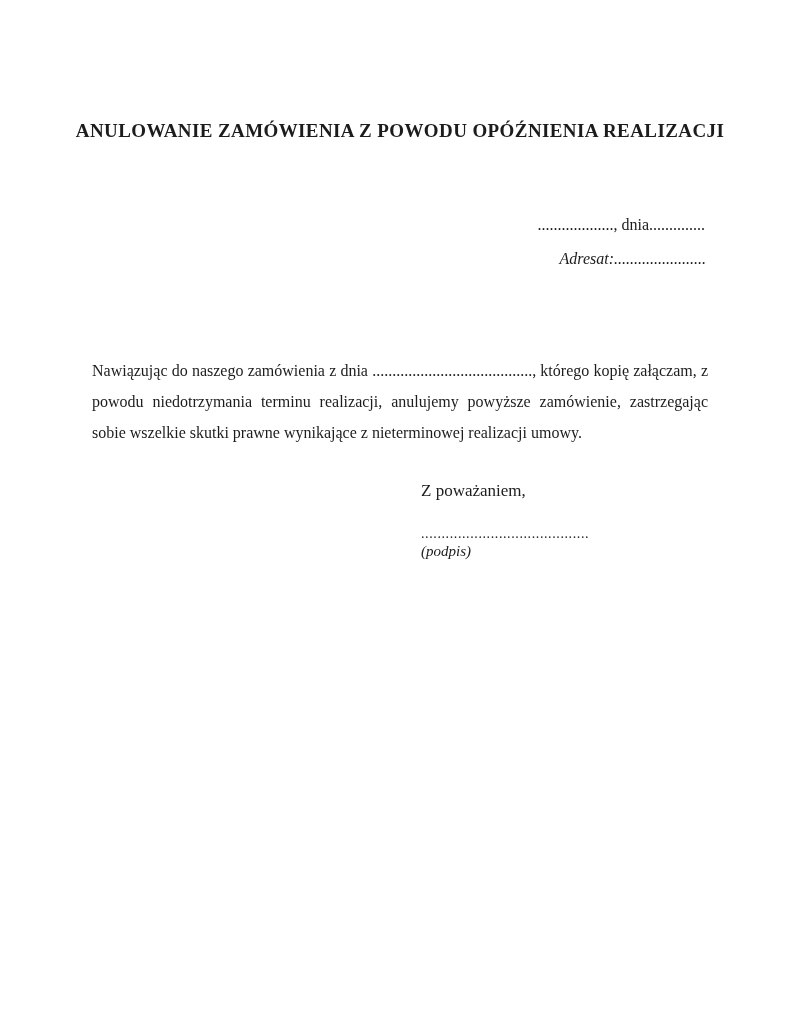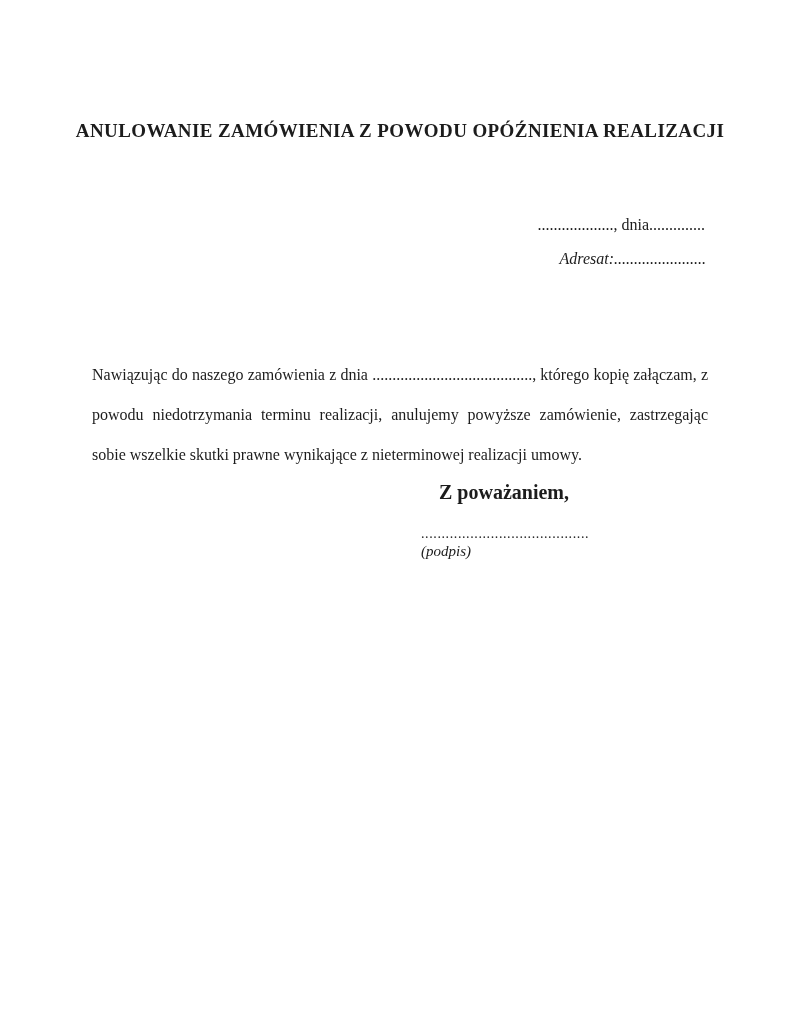--- a/index.html
+++ b/index.html
@@ -42,30 +42,29 @@
     font-size: 16px;
     white-space: nowrap;
     font-style: italic;
   }
   .body-paragraph {
     position: absolute;
     top: 339px;
     left: 92px;
     width: 616px;
     font-size: 16px;
-    line-height: 40px;
+    line-height: 31px;
     text-align: justify;
   }
   .closing {
     position: absolute;
     top: 481px;
-    left: 439px;
-    font-size: 20px;
+    left: 421px;
+    font-size: 17px;
     white-space: nowrap;
-    font-weight: bold;
   }
   .signature-line {
     position: absolute;
     top: 526px;
     left: 421px;
     font-size: 14px;
     letter-spacing: 0.6px;
     white-space: nowrap;
     color: #2a2a2a;
   }

